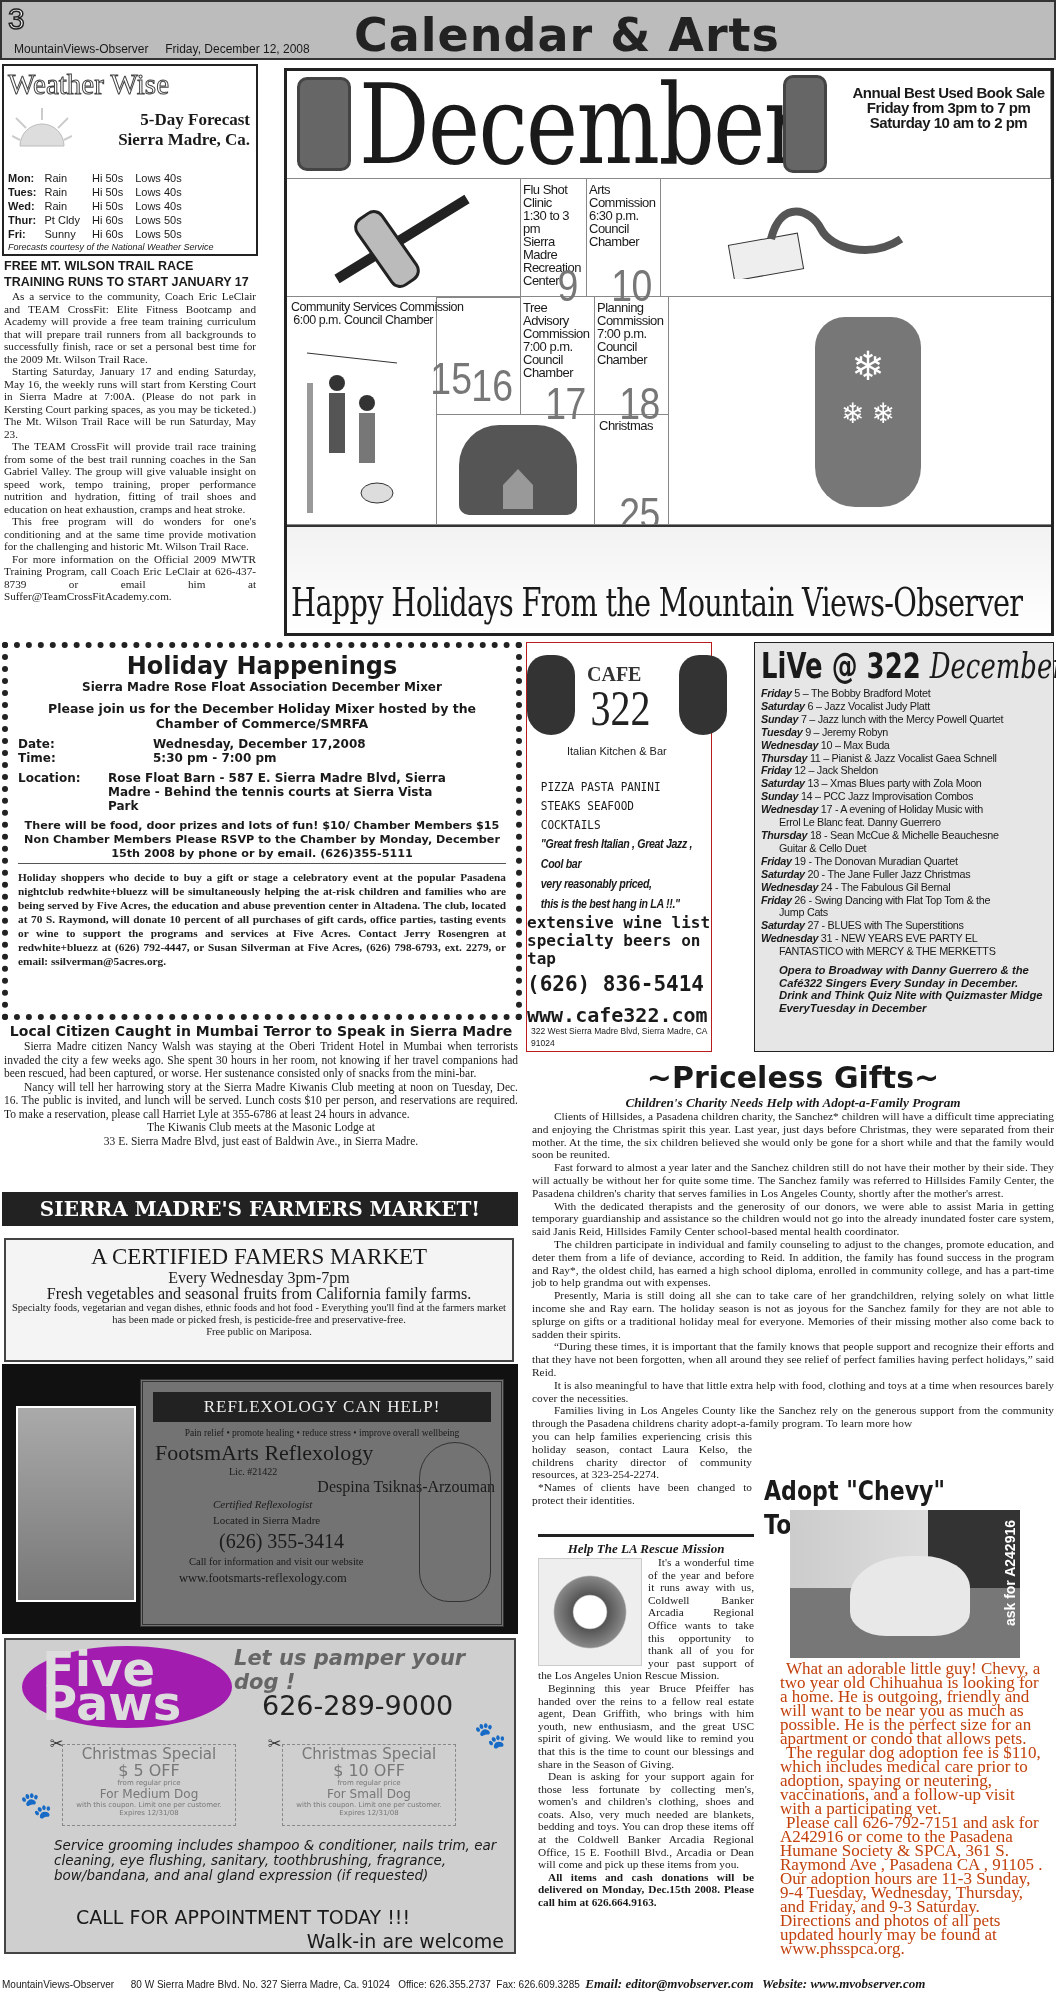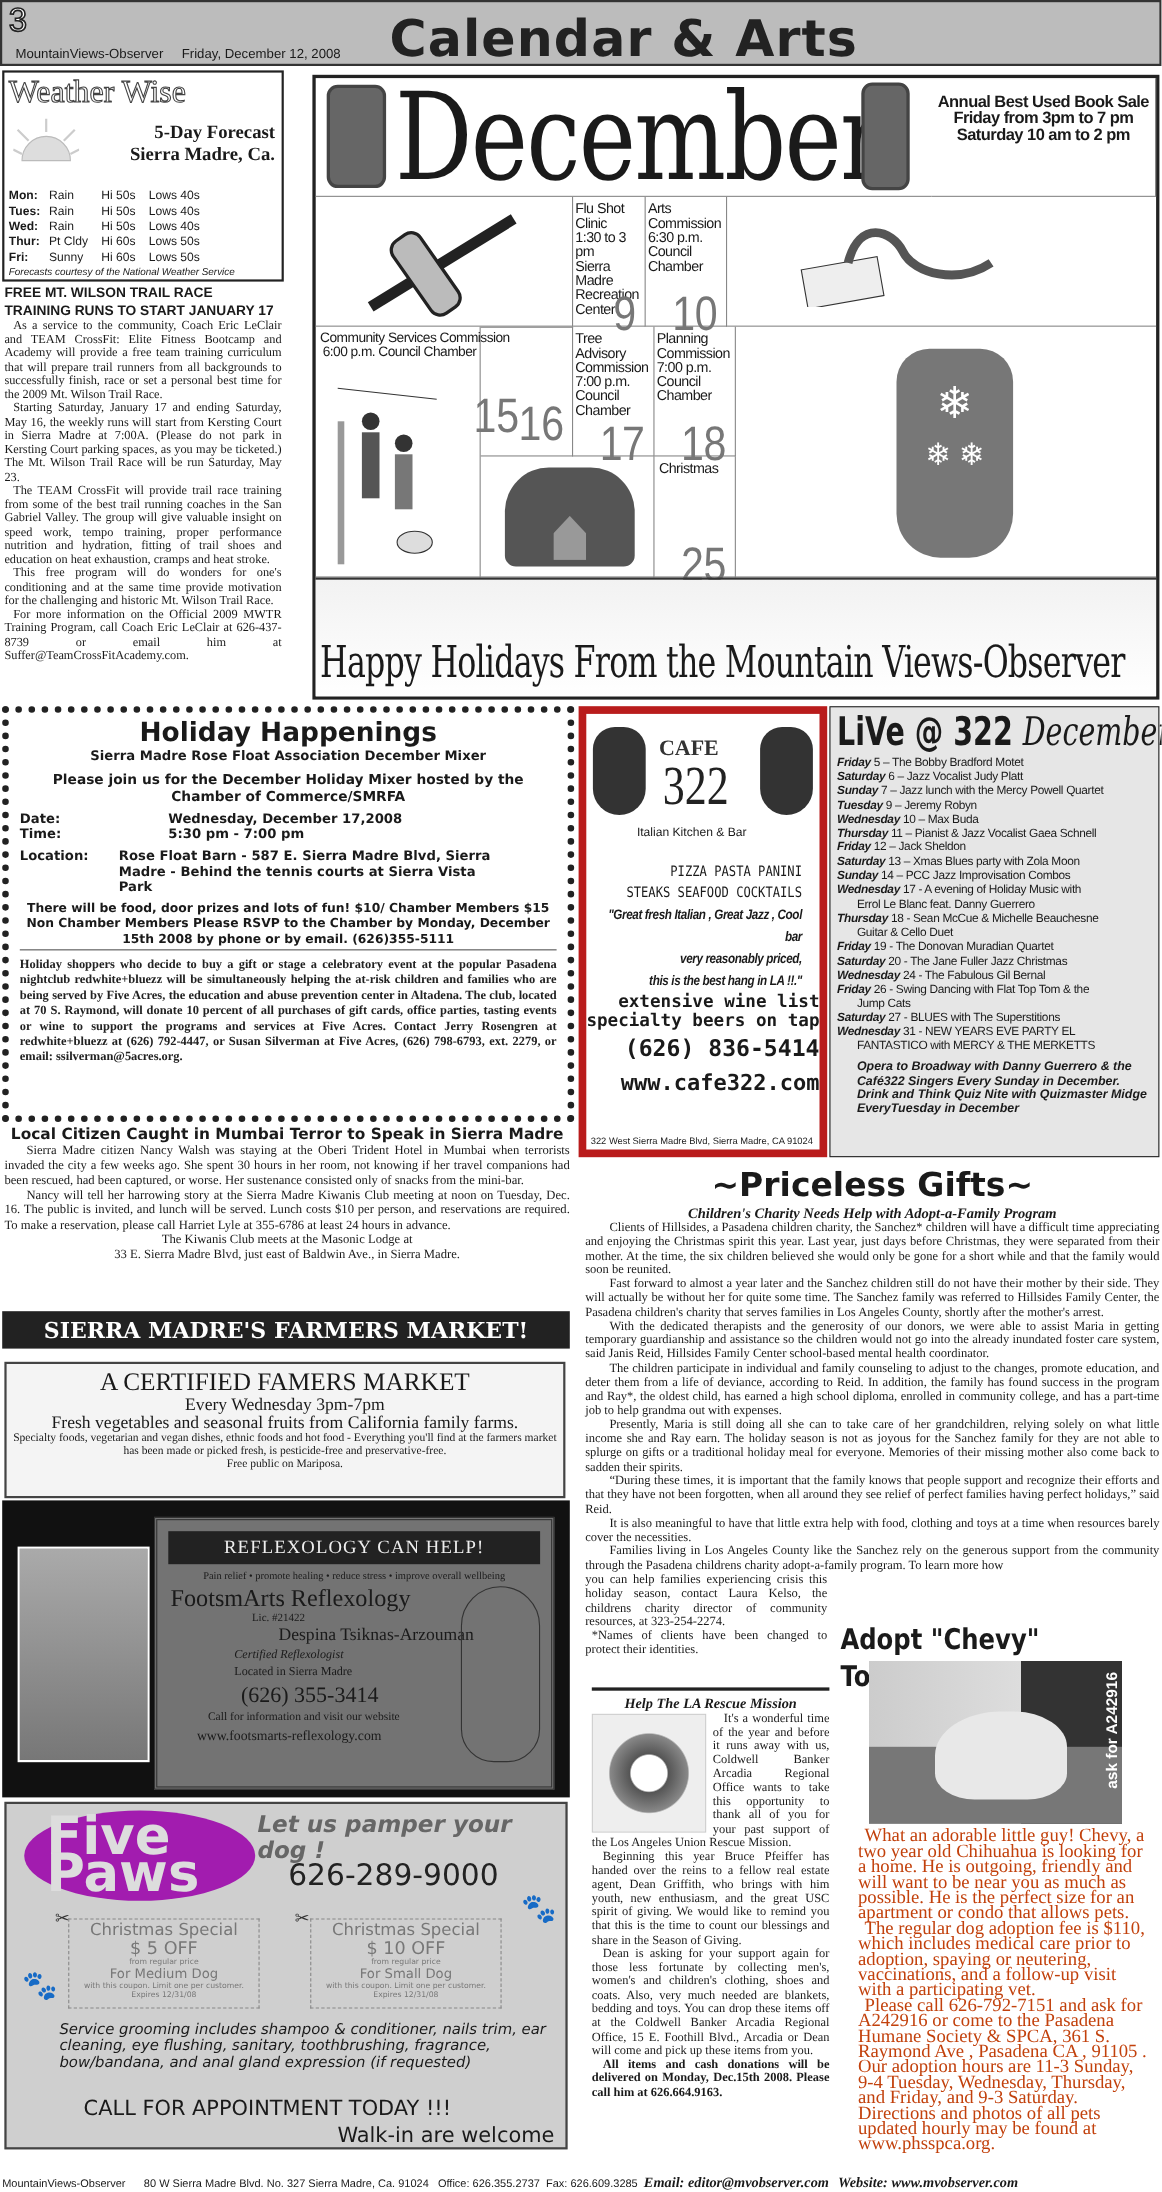--- a/index.html
+++ b/index.html
@@ -53,38 +53,38 @@
 #fmbox .t2{font-size:16px;line-height:16px}
 #fmbox .t3{font-size:10.5px;line-height:12px}
 
 #reflex{left:2px;top:1364px;width:516px;height:270px;background:#111}
 #reflex .photo{position:absolute;left:14px;top:42px;width:120px;height:196px;background:linear-gradient(#aaa,#777);border:2px solid #fff}
 #reflex .card{position:absolute;left:138px;top:15px;width:364px;height:248px;background:#737373;border:3px double #333;padding:6px;text-align:center}
 .rc-top{background:#222;color:#eee;font-size:17px;line-height:30px;letter-spacing:1px;margin:4px}
 .rc-tag{font-size:9.5px;line-height:14px}
 .rc-name{font-size:22px;line-height:26px;text-align:left;padding-left:6px}
 .rc-s{font-size:10px;line-height:12px;text-align:left;padding-left:80px}
-.rc-p{font-size:13px;line-height:18px;text-align:center;padding-left:40px}
+.rc-p{font-size:13px;line-height:18px;text-align:right;padding-left:40px}
 .rc-ph{font-size:20px;line-height:26px;text-align:left;padding-left:70px}
 .rc-w{font-size:12.5px;line-height:16px;text-align:left;padding-left:30px}
 .foot{position:absolute;right:10px;top:60px;width:72px;height:160px;border:1.5px solid #333;border-radius:36px 36px 30px 30px}
 
 #paws{left:4px;top:1638px;width:512px;height:316px;background:#cfcfcf;border:2px solid #444;font-family:"DejaVu Sans",sans-serif}
 .pl{position:absolute;left:16px;top:6px;width:210px;height:82px;background:#a21caf;border-radius:50%;color:#ddd;font-size:48px;font-weight:bold;padding:6px 20px;line-height:34px;}
 .ptag{position:absolute;left:228px;top:6px;font-size:21px;color:#666;font-weight:bold;font-style:italic}
 .pph{position:absolute;left:256px;top:50px;font-size:27px;color:#222}
 .coup{position:absolute;top:104px;width:174px;height:82px;border:1px dashed #888;text-align:center;color:#777}
 .coup .c1{font-size:15px;line-height:18px}.coup .c2{font-size:16px;line-height:16px}
 .coup .c3{font-size:7px;line-height:8px}.coup .c4{font-size:12px;line-height:14px}
 .scis{position:absolute;top:94px;font-size:16px;color:#333}
 .pdesc{position:absolute;left:48px;top:198px;font-size:13.5px;line-height:15px;font-style:italic}
 .pcall{position:absolute;left:70px;top:266px;font-size:19px}
 .pwalk{position:absolute;right:10px;top:290px;font-size:19px}
 
-#cafe{left:526px;top:642px;width:226px;height:410px;border:7px solid #b91c1c;text-align:right}
+#cafe{left:526px;top:642px;width:186px;height:410px;border:1px solid #b91c1c;text-align:left}
 .cafelogo{margin:6px auto 0;width:200px;height:128px;position:relative}
 .cafelogo .cf{position:absolute;left:60px;top:14px;font-size:20px;font-weight:bold;color:#333}
 .cafelogo .n{position:absolute;left:56px;top:30px;font-size:50px;color:#222;transform:scaleX(.8)}
 .cafelogo .sub{position:absolute;left:40px;top:96px;font-size:11px;font-family:"Liberation Sans",sans-serif}
 .inst{position:absolute;top:6px;width:48px;height:80px;background:#333;border-radius:20px 20px 24px 24px}
 .c-a{font-family:"DejaVu Sans Mono",monospace;font-size:13px;line-height:19px;transform:scaleX(.85)}
 .c-q{font-family:"Liberation Sans",sans-serif;font-style:italic;font-weight:bold;font-size:12.5px;line-height:20px;letter-spacing:-0.4px;transform:scaleX(.85)}
 .c-w{font-family:"DejaVu Sans Mono",monospace;font-weight:bold;font-size:16px;line-height:18px}
 .c-ph{font-family:"DejaVu Sans Mono",monospace;font-weight:bold;font-size:21px;line-height:32px}
 .c-url{font-family:"DejaVu Sans Mono",monospace;font-weight:bold;font-size:20px;line-height:30px}

